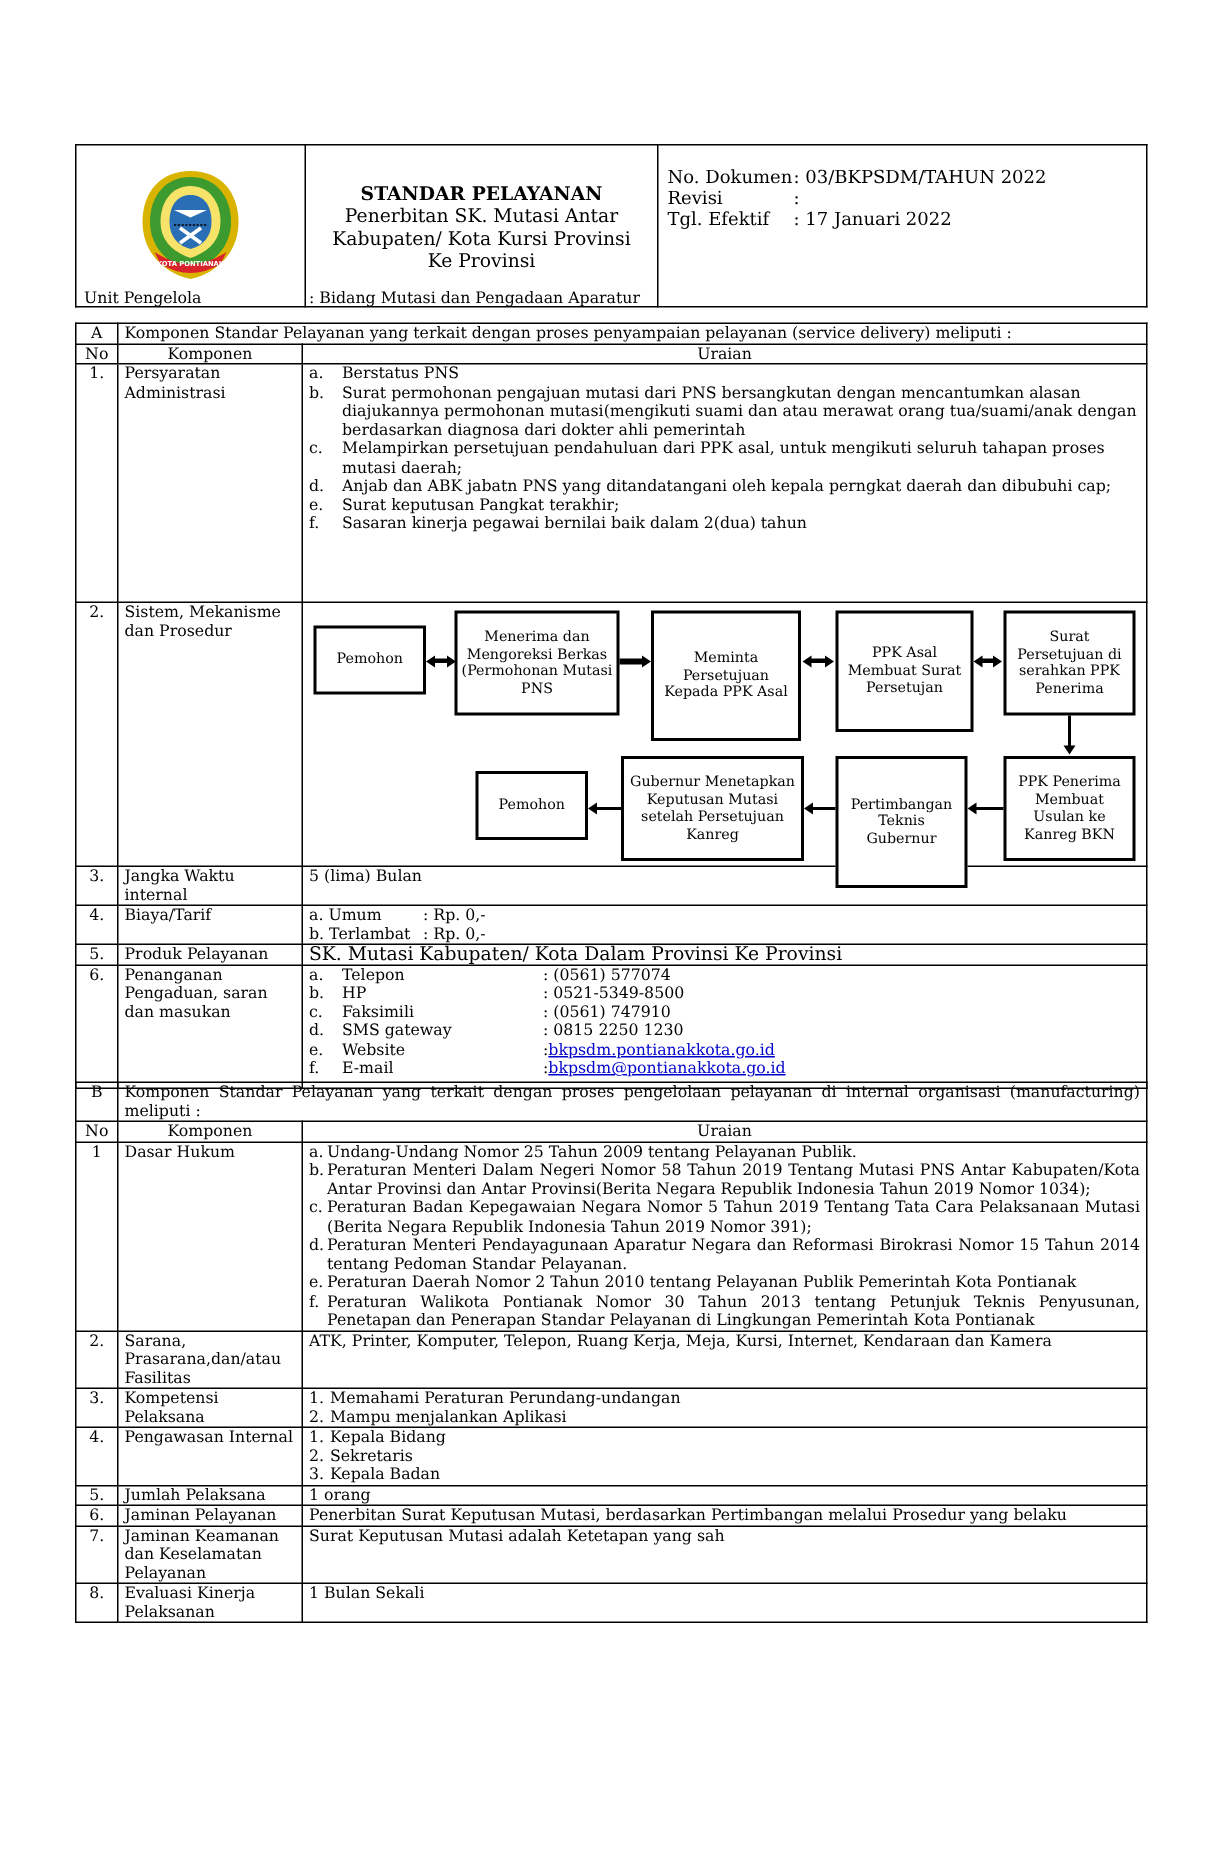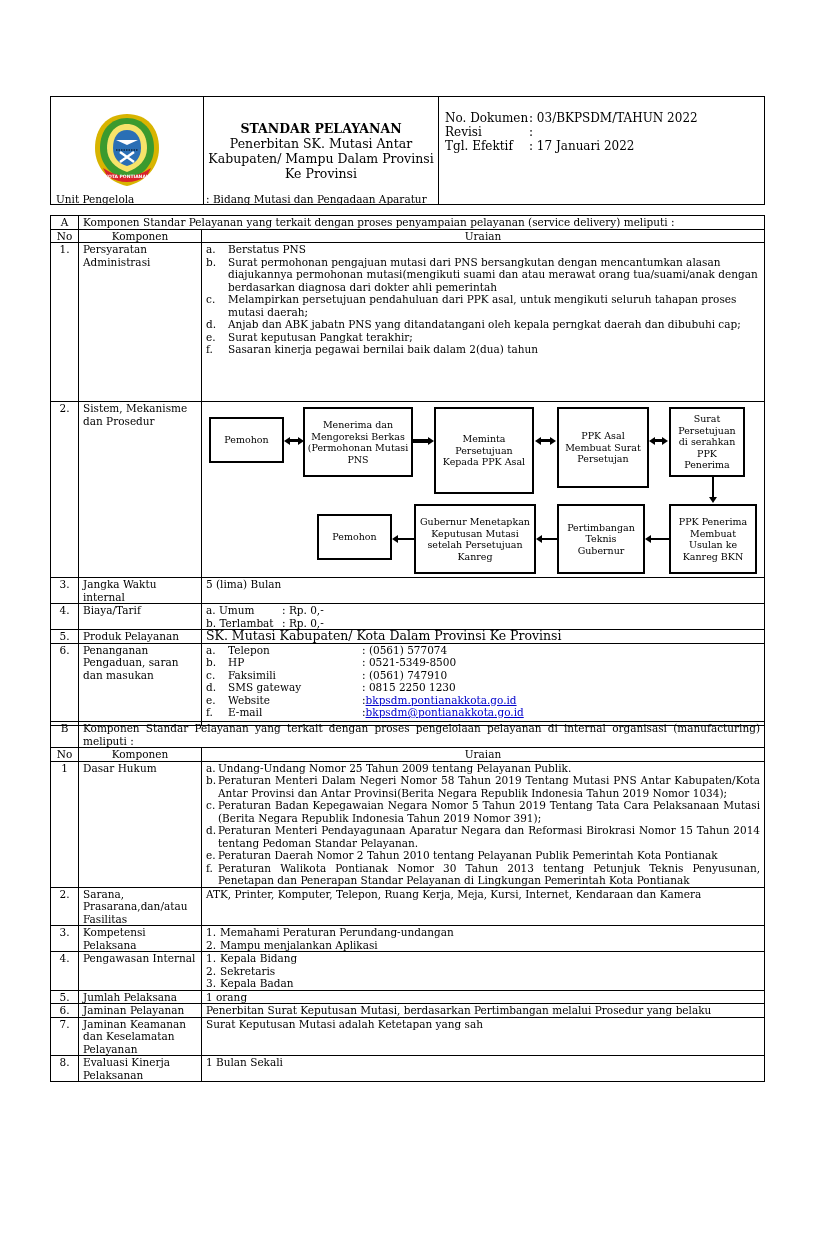--- a/index.html
+++ b/index.html
@@ -64,21 +64,21 @@
         <path d="M25 30 L 47 30 L 36 35 Z" fill="#ffffff"></path>
         <line x1="25" y1="40" x2="47" y2="40" stroke="#000" stroke-width="1" stroke-dasharray="1.5 1"></line>
         <path d="M29 42 L 43 52 M 43 42 L 29 52" stroke="#fff" stroke-width="2.5"></path>
         <path d="M12 58 Q 36 74 60 58 L 56 66 Q 36 78 16 66 Z" fill="#d8232a"></path>
         <text x="36" y="67.5" font-size="4.5" fill="#fff" text-anchor="middle" font-family="DejaVu Sans, sans-serif" font-weight="bold">KOTA PONTIANAK</text>
       </svg>
     </td>
     <td class="title-cell">
       <span class="t1">STANDAR PELAYANAN</span>
       <span>Penerbitan SK. Mutasi Antar</span>
-      <span>Kabupaten/ Mampu Dalam Provinsi</span>
+      <span>Kabupaten/ Kota Kursi Provinsi</span>
       <span>Ke Provinsi</span>
     </td>
     <td class="meta-cell">
       <div class="meta-row">
             <span class="k">No. Dokumen</span>
             <span>: 03/BKPSDM/TAHUN 2022</span>
           </div>
       <div class="meta-row">
             <span class="k">Revisi</span>
             <span>:</span>
@@ -148,23 +148,23 @@
 
   <tr>
     <td class="c-no">2.</td>
     <td>Sistem, Mekanisme dan Prosedur</td>
     <td style="padding:0">
       <div class="flow">
         <div class="fbox" style="left:7px;top:15px;width:75px;height:46px">Pemohon</div>
         <div class="fbox" style="left:101px;top:5px;width:110px;height:70px">Menerima dan Mengoreksi Berkas (Permohonan Mutasi PNS</div>
         <div class="fbox" style="left:232px;top:5px;width:100px;height:87px">Meminta Persetujuan Kepada PPK Asal</div>
         <div class="fbox" style="left:355px;top:5px;width:92px;height:81px">PPK Asal Membuat Surat Persetujan</div>
-        <div class="fbox" style="left:467px;top:5px;width:76px;height:70px">Surat Persetujuan di serahkan PPK Penerima</div>
+        <div class="fbox" style="left:467px;top:5px;width:88px;height:70px">Surat Persetujuan di serahkan PPK Penerima</div>
         <div class="fbox" style="left:467px;top:102px;width:88px;height:70px">PPK Penerima Membuat Usulan ke Kanreg BKN</div>
-        <div class="fbox" style="left:355px;top:102px;width:88px;height:70px">Pertimbangan Teknis Gubernur</div>
+        <div class="fbox" style="left:355px;top:102px;width:88px;height:88px">Pertimbangan Teknis Gubernur</div>
         <div class="fbox" style="left:212px;top:102px;width:122px;height:70px">Gubernur Menetapkan Keputusan Mutasi setelah Persetujuan Kanreg</div>
         <div class="fbox" style="left:115px;top:112px;width:75px;height:46px">Pemohon</div>
 
         <div>
           <div class="arr" style="left:87px;top:37px;width:10px;height:3px"></div>
           <div class="head-l" style="left:82px;top:34.5px"></div>
           <div class="head-r" style="left:96px;top:34.5px"></div>
         </div>
         <div>
           <div class="arr" style="left:211px;top:37px;width:16px;height:4px"></div>

